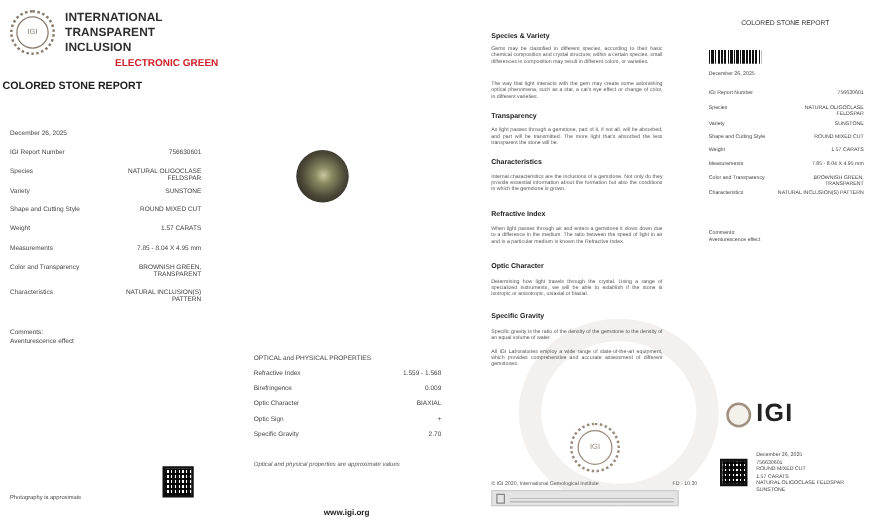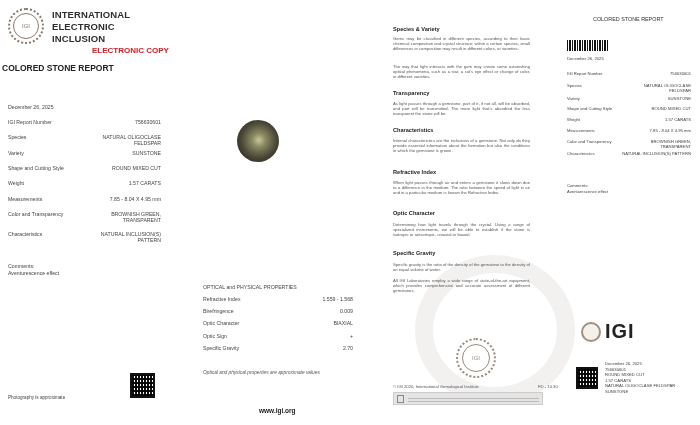--- a/index.html
+++ b/index.html
@@ -37,24 +37,24 @@
   .mini { left:605px; top:361px; font-size:4.2px; line-height:5.6px; color:#444; }
 </style>
 </head>
 <body>
 
 <div class="logo-seal">
     <div class="inner">IGI</div>
   </div>
 <div class="abs inst">
   <div>INTERNATIONAL</div>
-  <div>ELECTRONIC</div>
+  <div>TRANSPARENT</div>
   <div>INCLUSION</div>
 </div>
-<div class="abs ecopy">ELECTRONIC COPY</div>
+<div class="abs ecopy">ELECTRONIC GREEN</div>
 <div class="abs csr">COLORED STONE REPORT</div>
 
 <div class="abs small" style="left:8px;top:104px;">December 26, 2025</div>
 
 <div class="row" style="top:119px;">
     <span>IGI Report Number</span>
     <span class="v">756630601</span>
   </div>
 <div class="row" style="top:134px;">
     <span>Species</span>

